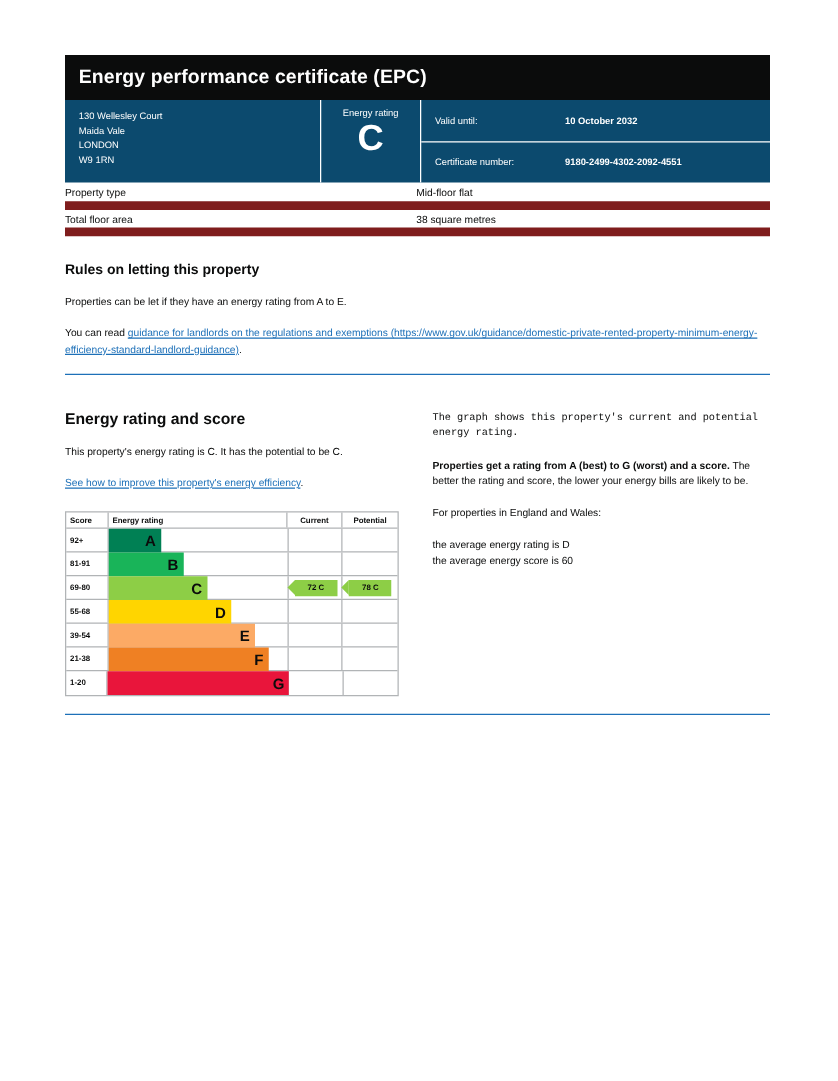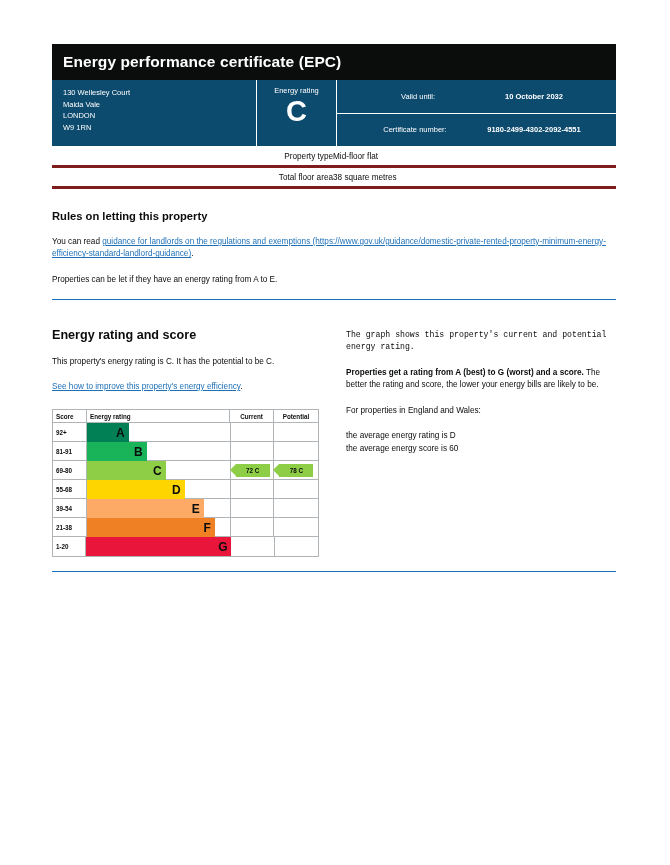--- a/index.html
+++ b/index.html
@@ -72,40 +72,38 @@
   .summary-meta {
     flex: 1;
     display: flex;
     flex-direction: column;
   }
   .summary-meta-row {
     flex: 1;
     display: flex;
     align-items: center;
     padding-left: 11px;
-    justify-content: center;
   }
   .summary-meta-row.top { border-bottom: 1px solid #ffffff; }
   .summary-meta-row .k {
     width: 104px;
     font-size: 7.5px;
   }
   .summary-meta-row .v {
     font-size: 7.5px;
     font-weight: bold;
   }
 
   
   .prop-table { margin-top: 1px; }
   .prop-row {
     display: flex;
-    border-bottom: 3px solid #7f1d1d;
+    border-bottom: 7px solid #7f1d1d;
     height: 21px;
     align-items: center;
-    text-align: right;
   }
   .prop-row .k {
     width: 281px;
     font-size: 8.2px;
   }
   .prop-row .v { font-size: 8.2px; }
 
   
   .rules {
     margin-top: 21px;
@@ -293,22 +291,22 @@
       <div class="v">Mid-floor flat</div>
     </div>
     <div class="prop-row">
       <div class="k">Total floor area</div>
       <div class="v">38 square metres</div>
     </div>
   </div>
 
   <div class="rules">
     <h2 class="sec-bold">Rules on letting this property</h2>
+    <p class="body">Properties can be let if they have an energy rating from A to E.</p>
     <p class="body"><span>You can read </span><a class="link" href="#">guidance for landlords on the regulations and exemptions (https://www.gov.uk/guidance/domestic-private-rented-property-minimum-energy-efficiency-standard-landlord-guidance)</a><span>.</span></p>
-    <p class="body">Properties can be let if they have an energy rating from A to E.</p>
   </div>
 
   <hr class="hr-blue">
 
   <div class="ers">
     <div class="ers-left">
       <h2 class="sec-plain">Energy rating and score</h2>
       <p class="body">This property's energy rating is C. It has the potential to be C.</p>
       <p class="body"><a class="link" href="#">See how to improve this property's energy efficiency</a><span>.</span></p>
 

